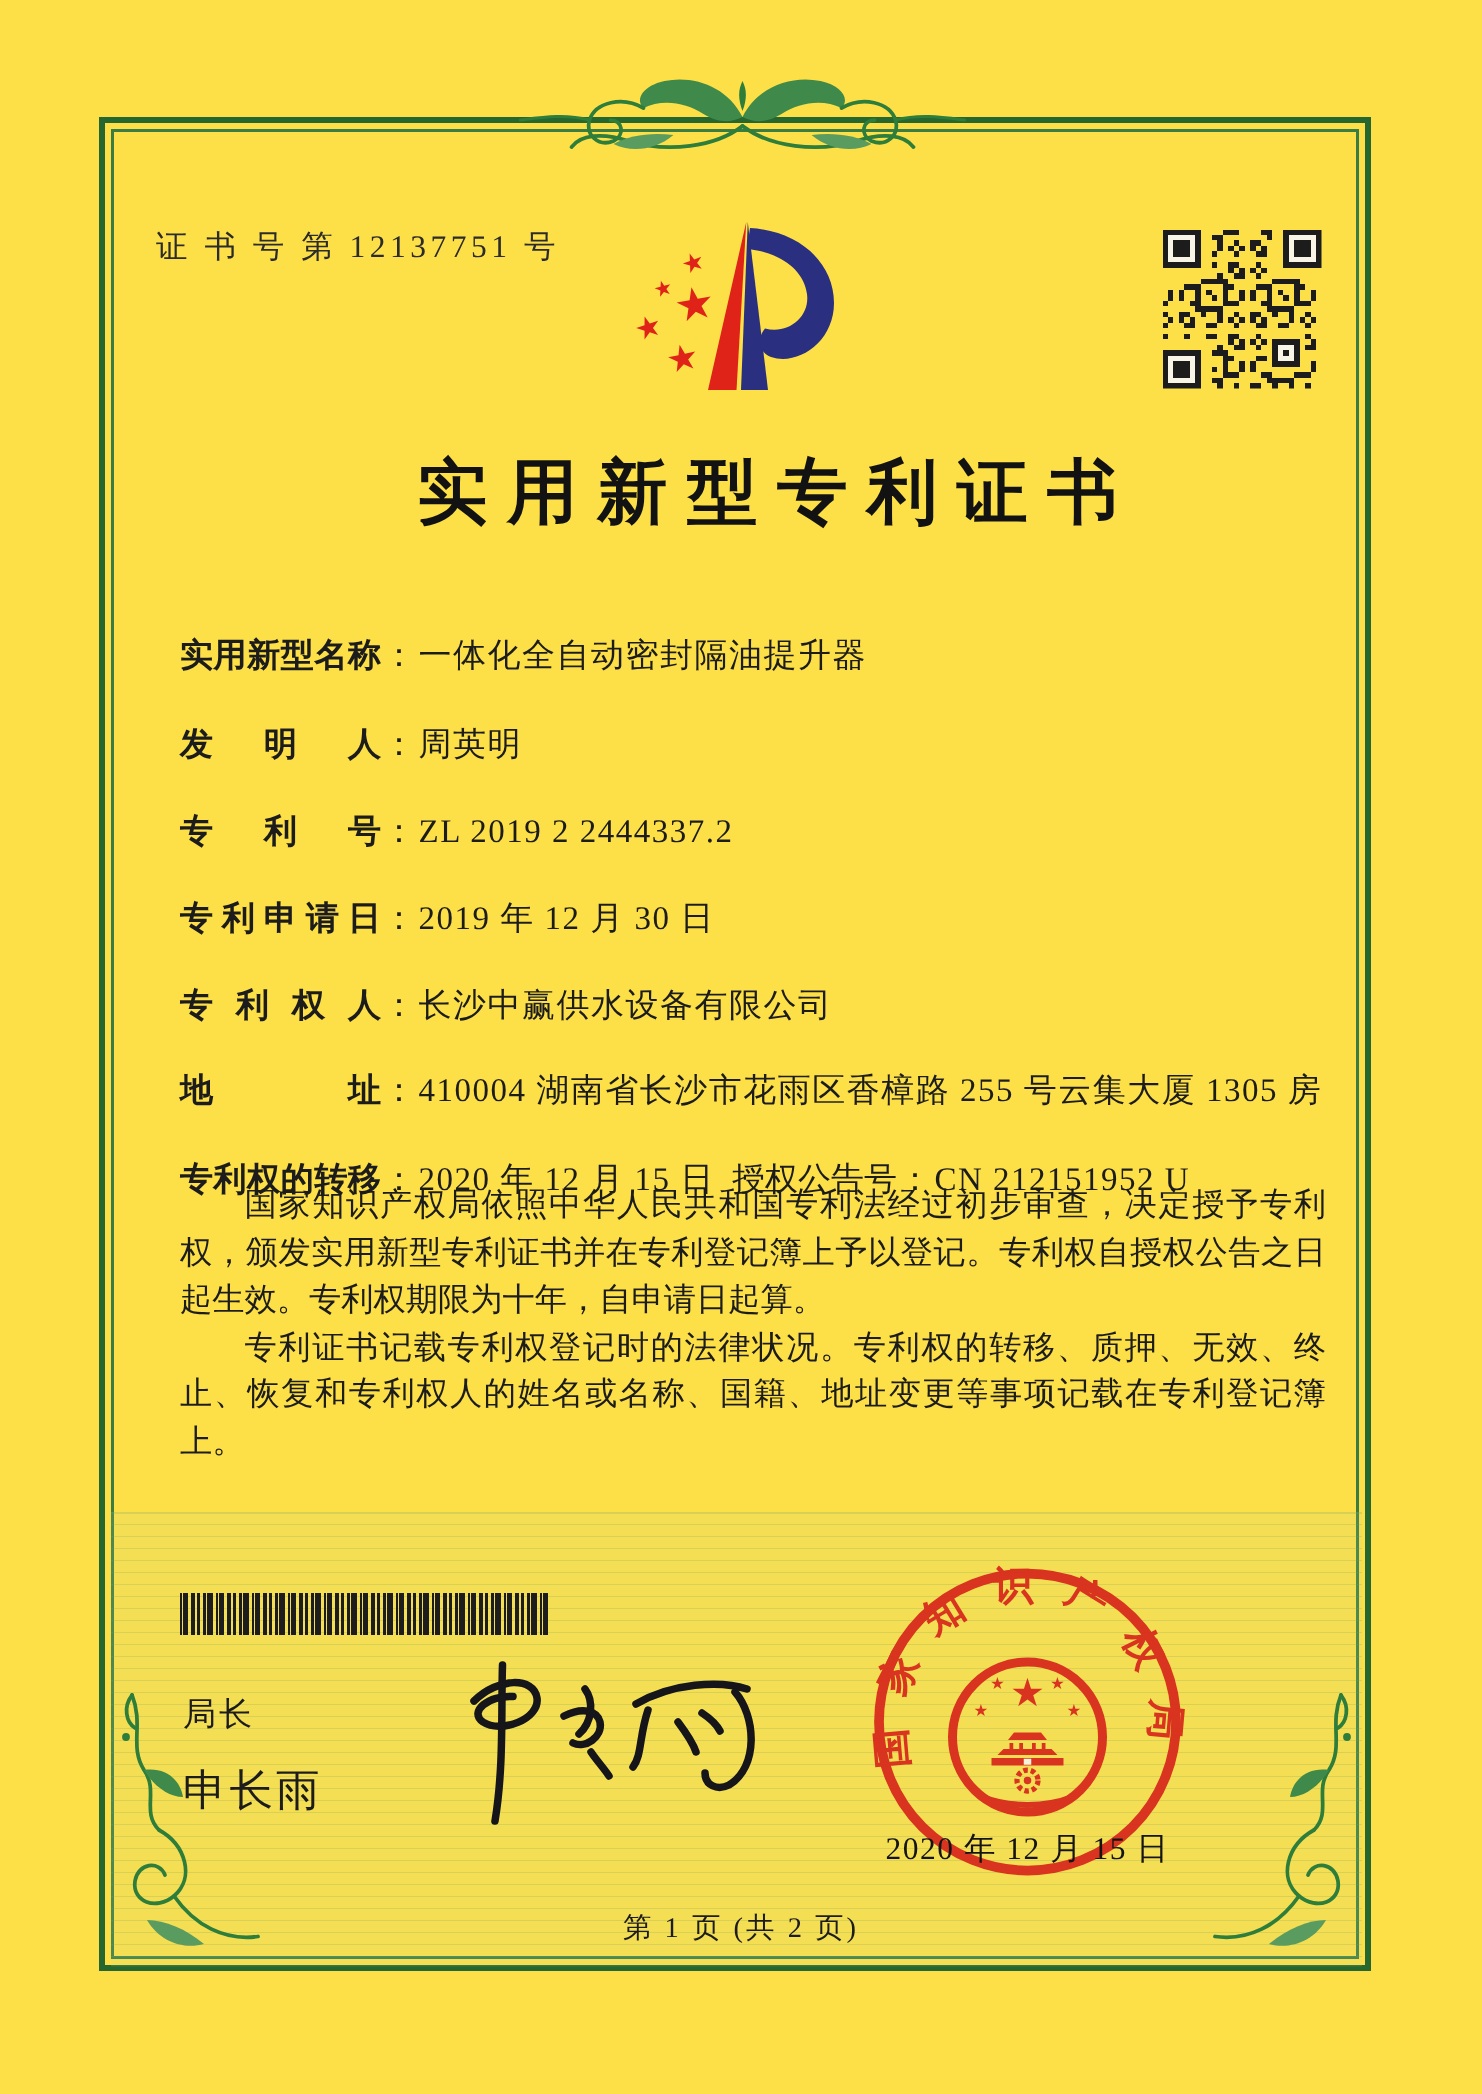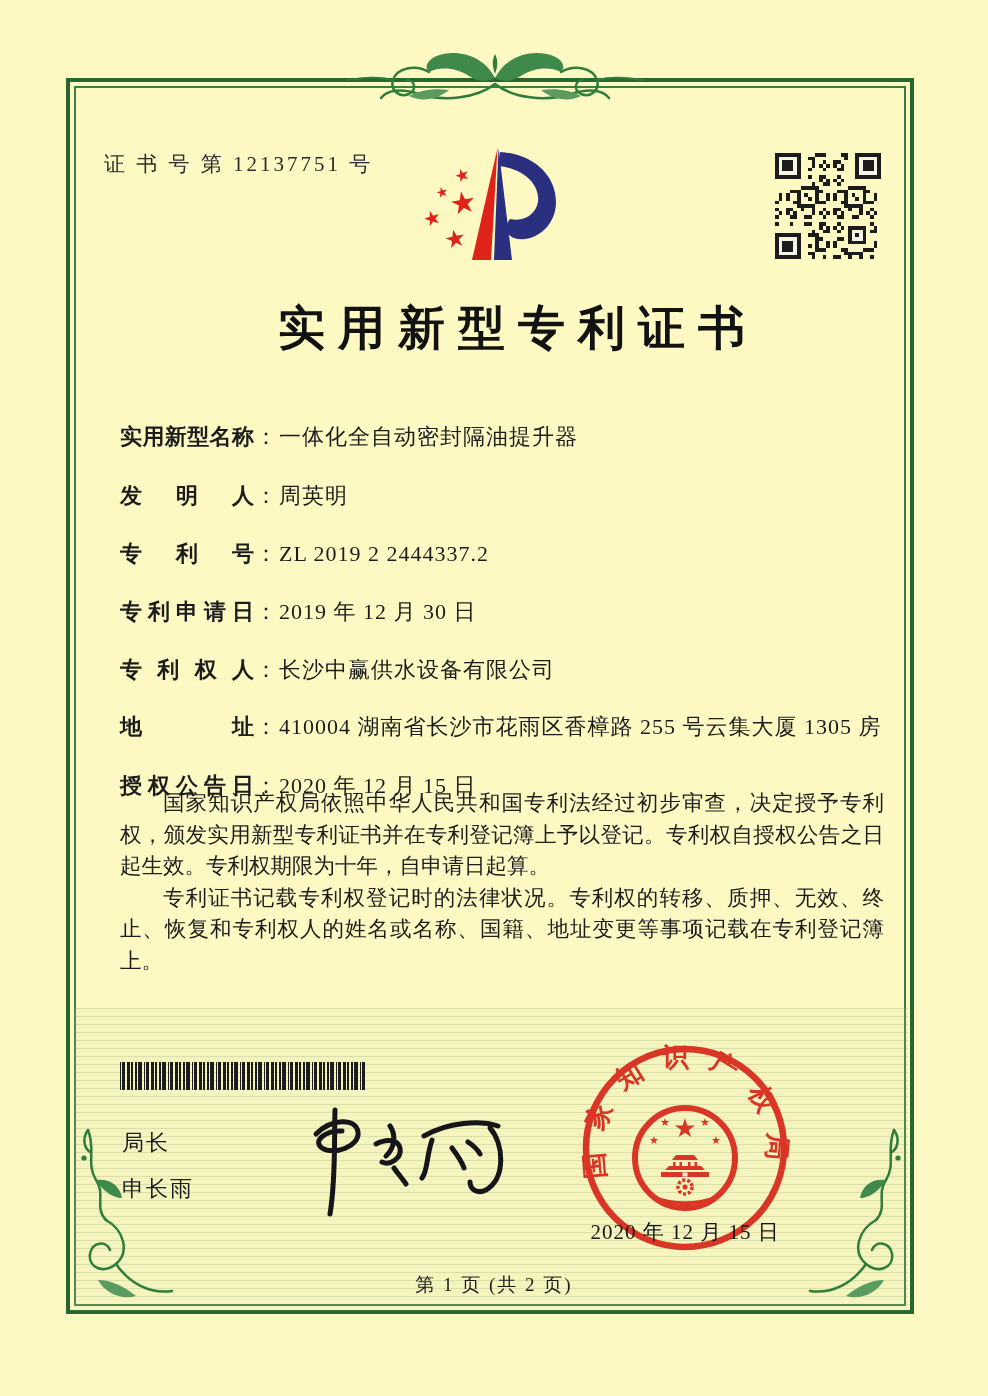--- a/index.html
+++ b/index.html
@@ -1,18 +1,18 @@
 <!DOCTYPE html>
 <html><head>
 <meta charset="utf-8">
 <style>
   html,body{margin:0;padding:0;background:#e8e4d4;}
   .page{
     position:relative;width:988px;height:1396px;margin:0 auto;
-    background:#fef9c3;
+    background:#fde047;
     font-family:"Liberation Serif","DejaVu Serif",serif;
     color:#1c1c1c;overflow:hidden;
   }
   .frame{position:absolute;left:66px;top:78px;width:848px;height:1236px;
     border:4px solid #26672f;box-sizing:border-box;}
   .frame-inner{position:absolute;inset:4px;border:2px solid #3a7d44;}
   .guilloche{position:absolute;left:74px;top:1008px;width:834px;height:303px;
     background:
       repeating-linear-gradient(to bottom, rgba(120,160,90,.22) 0 1px, rgba(120,160,90,0) 1px 8px),
       rgba(190,214,160,.14);
@@ -23,21 +23,21 @@
   .fields{position:absolute;left:120px;top:0;width:780px;z-index:2;}
   .frow{position:absolute;left:0;font-size:22px;white-space:nowrap;}
   .flabel{display:inline-block;width:134px;text-align:justify;text-align-last:justify;vertical-align:bottom;font-weight:bold;}
   .fcolon{display:inline-block;margin:0 2px 0 1px;}
   .fvalue{letter-spacing:1px;}
   .grant-no{position:absolute;left:368px;top:0;white-space:nowrap;}
   .paras{position:absolute;left:120px;top:788px;width:764px;font-size:21.5px;
     line-height:31.5px;text-align:justify;z-index:2;}
   .paras p{margin:0;text-indent:2em;}
   .issuer-title{position:absolute;left:122px;top:1128px;font-size:22px;letter-spacing:2px;z-index:2;text-align:right;}
-  .issuer-name{position:absolute;left:122px;top:1174px;font-size:22px;letter-spacing:2px;z-index:2;}
+  .issuer-name{position:absolute;left:122px;top:1174px;font-size:29px;letter-spacing:2px;z-index:2;}
   .seal-date{position:absolute;left:583px;top:1218px;width:204px;text-align:center;
     font-size:21px;letter-spacing:1px;color:#141414;z-index:5;}
   .page-indicator{position:absolute;left:0;top:1272px;width:100%;text-align:center;
     font-size:19px;letter-spacing:2px;z-index:2;}
   .footer-note{position:absolute;left:0;top:1336px;width:100%;text-align:center;
     font-size:20px;letter-spacing:3px;color:#222;z-index:2;}
   svg{display:block;}
   .abs{position:absolute;z-index:2;}
   .seal-wrap{z-index:4;opacity:.93;}
 </style>
@@ -324,21 +324,24 @@
     <div class="frow" style="top:597px">
       <span class="flabel">专利申请日</span><span class="fcolon">：</span><span class="fvalue">2019 年 12 月 30 日</span>
     </div>
     <div class="frow" style="top:655px">
       <span class="flabel">专利权人</span><span class="fcolon">：</span><span class="fvalue">长沙中赢供水设备有限公司</span>
     </div>
     <div class="frow" style="top:712px">
       <span class="flabel">地址</span><span class="fcolon">：</span><span class="fvalue">410004 湖南省长沙市花雨区香樟路 255 号云集大厦 1305 房</span>
     </div>
     <div class="frow" style="top:771px">
-      <span class="flabel">授权公告日</span><span class="fcolon">：</span><span class="fvalue">2020 年 12 月 15 日</span>
+      <span class="flabel">专利权的转移</span><span class="fcolon">：</span><span class="fvalue">2020 年 12 月 15 日</span>
+      <span class="grant-no">
+        <span>授权公告号</span><span class="fcolon">：</span><span class="fvalue">CN 212151952 U</span>
+      </span>
     </div>
   </div>
 
   <div class="paras">
     <p>国家知识产权局依照中华人民共和国专利法经过初步审查，决定授予专利权，颁发实用新型专利证书并在专利登记簿上予以登记。专利权自授权公告之日起生效。专利权期限为十年，自申请日起算。</p>
     <p>专利证书记载专利权登记时的法律状况。专利权的转移、质押、无效、终止、恢复和专利权人的姓名或名称、国籍、地址变更等事项记载在专利登记簿上。</p>
   </div>
 
   <svg class="abs" style="left:120px;top:1062px;" width="250" height="28" viewBox="0 0 250 28" shape-rendering="crispEdges" fill="#1d1d1d">
     <g id="bar-mods">

